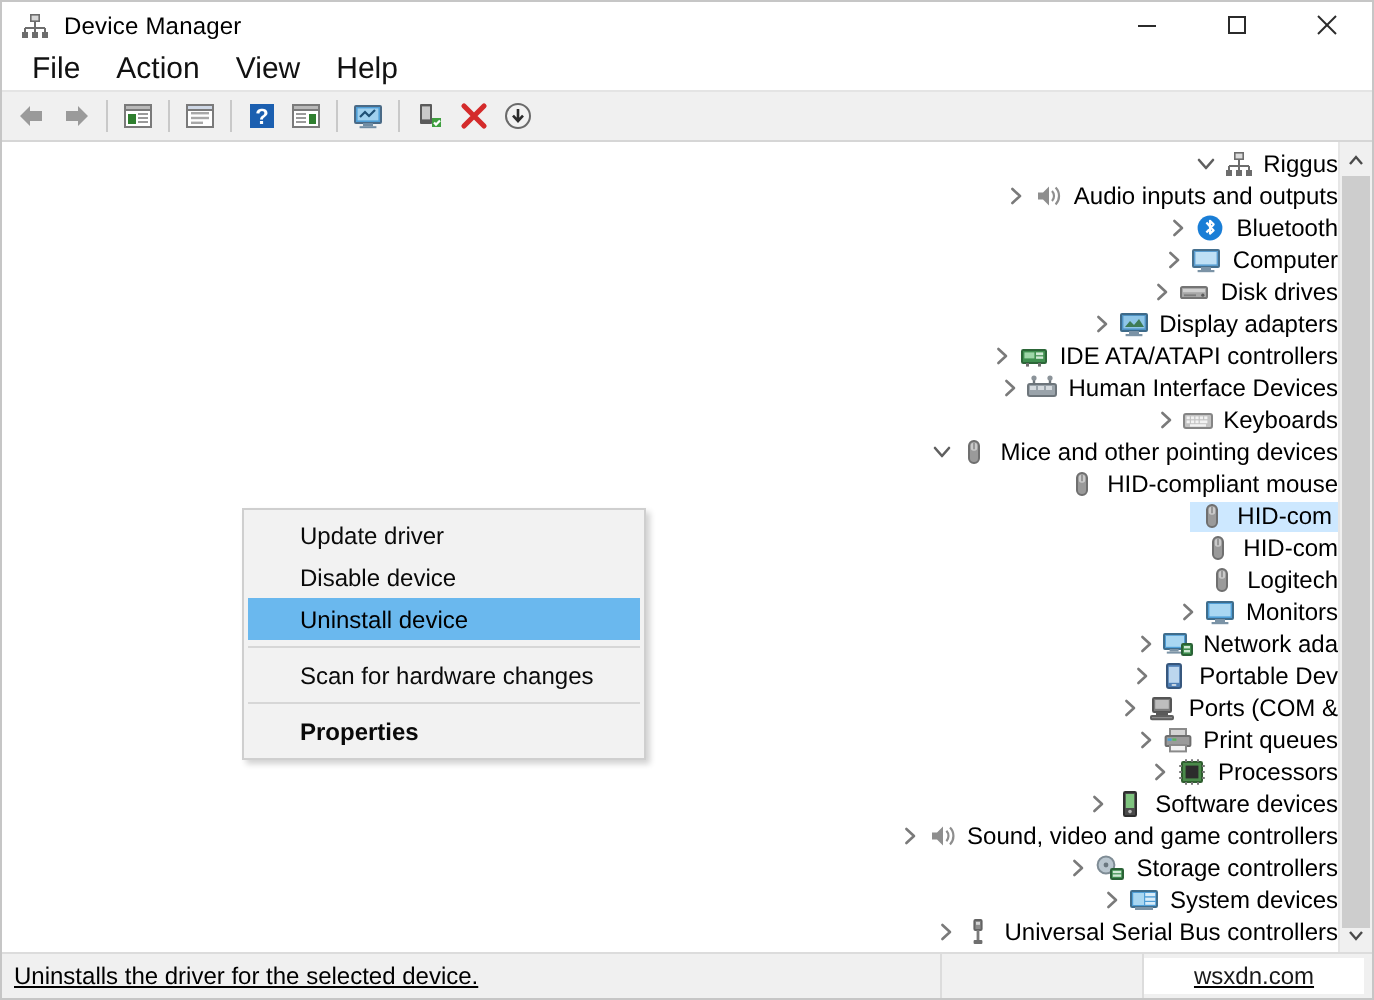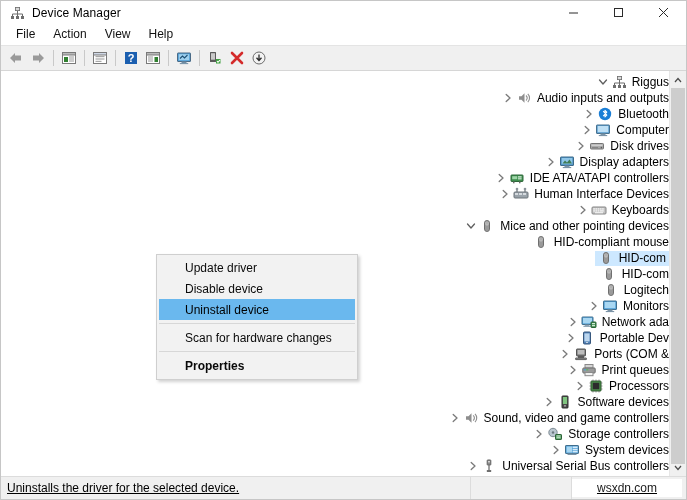--- a/index.html
+++ b/index.html
@@ -60,21 +60,21 @@
   .menubar {
     height: 21px;
     display: flex;
     align-items: center;
     background: #ffffff;
     flex: 0 0 auto;
     padding-left: 6px;
   }
   .menubar .mitem {
     padding: 2px 9px 3px 9px;
-    font-size: 12px;
+    font-size: 15px;
     color: #111;
   }
 
   
   .toolbar {
     height: 24px;
     display: flex;
     align-items: center;
     background: #f0f0f0;
     border-top: 1px solid #e4e4e4;
@@ -175,21 +175,20 @@
     position: absolute;
     left: 120px;
     top: 183px;
     width: 202px;
     background: #f2f2f2;
     border: 1px solid #cfcfcf;
     box-shadow: 2px 2px 3px rgba(0,0,0,0.18);
     padding: 2px 0 3px 0;
     z-index: 40;
     box-sizing: border-box;
-    margin-left: 35px;
   }
   .ctx-item {
     height: 21px;
     display: flex;
     align-items: center;
     padding-left: 28px;
     font-size: 12px;
     color: #0a0a0a;
   }
   .ctx-item.highlight {

